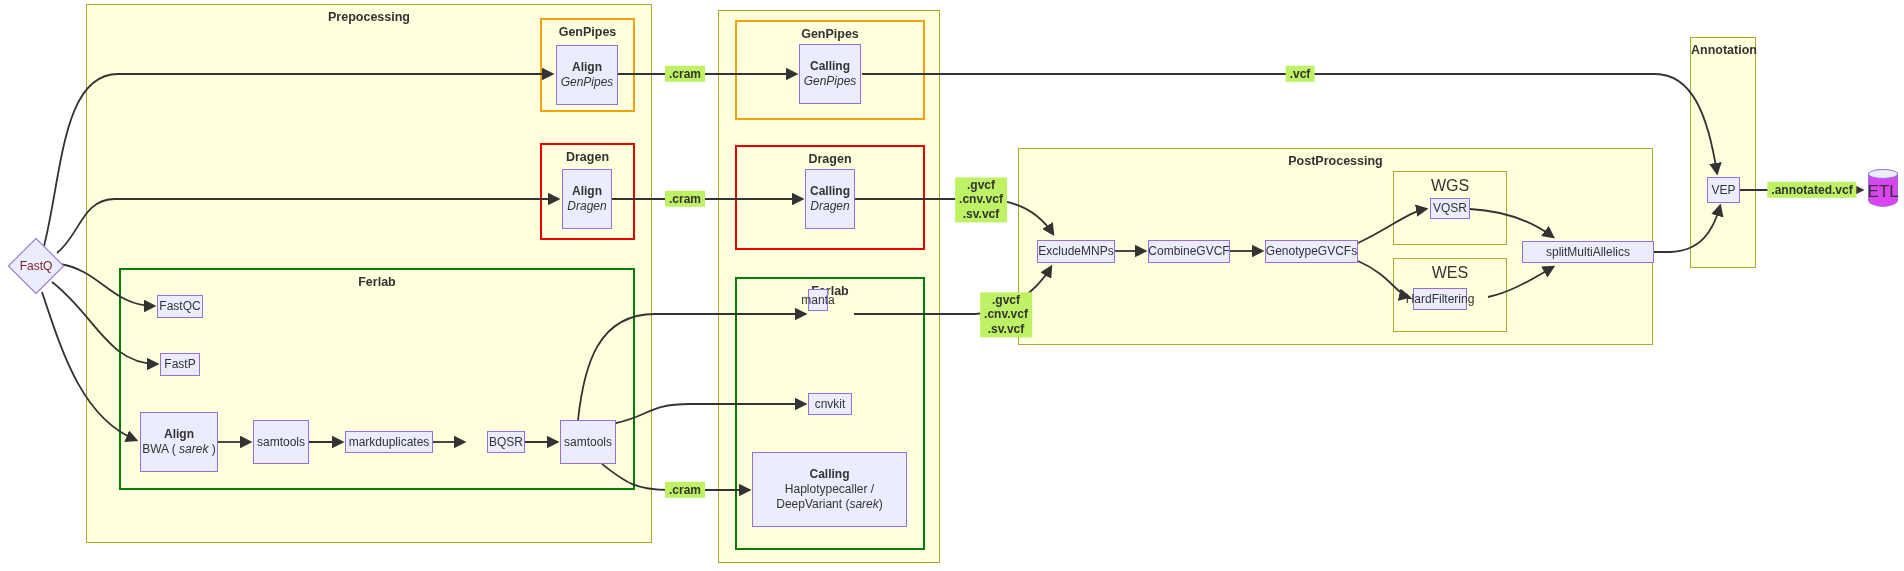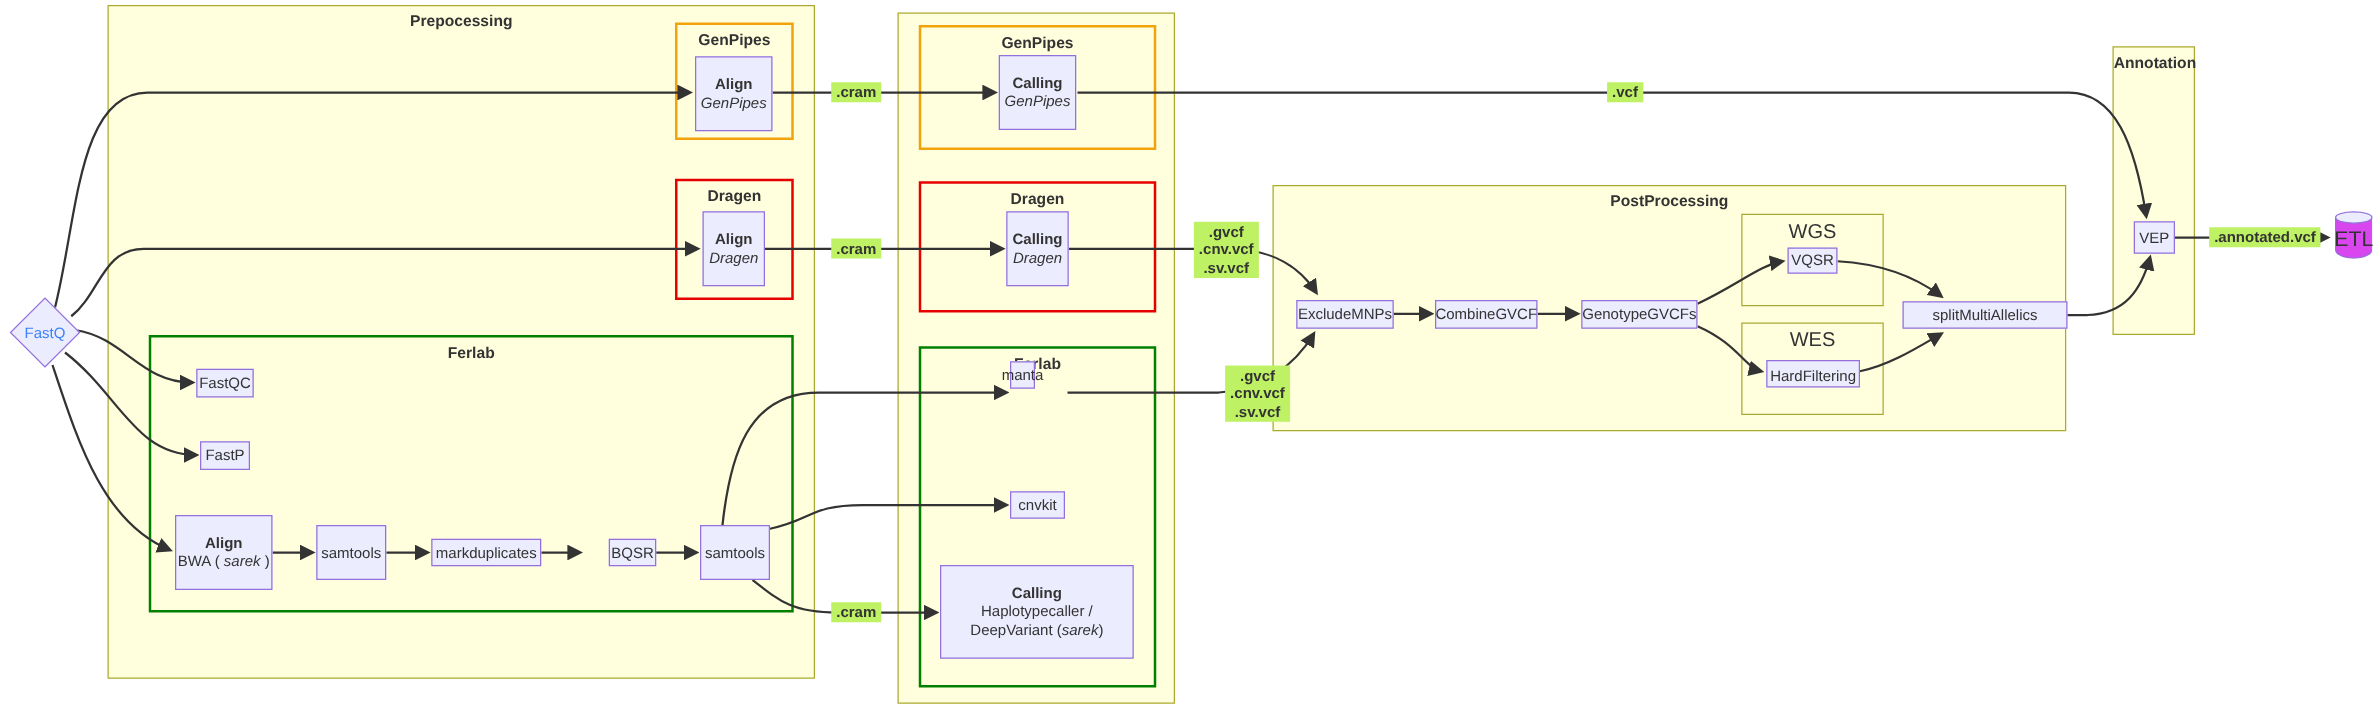--- a/index.html
+++ b/index.html
@@ -19,21 +19,21 @@
   .node{position:absolute;background:#ececff;border:1.3px solid #9370db;box-sizing:border-box;
         display:flex;flex-direction:column;align-items:center;justify-content:center;
         font-size:12px;line-height:1.25;text-align:center;color:#333;}
   .nt{font-weight:bold;}
   .em{font-style:italic;}
 
   .diamond-wrap{position:absolute;}
   .diamond-bg{position:absolute;left:8px;top:8px;width:40px;height:40px;
               transform:rotate(45deg);background:#ececff;border:1.3px solid #9370db;box-sizing:border-box;}
   .diamond-label{position:absolute;inset:0;display:flex;align-items:center;justify-content:center;
-                 font-size:12px;color:#3b82f6;}
+                 font-size:12px;color:#7f1d1d;}
 
   .cyl{position:absolute;background:#d946ef;border:1.3px solid #9370db;border-top:none;
        border-radius:0 0 50% 50%/0 0 22% 22%;box-sizing:border-box;
        display:flex;align-items:center;justify-content:center;font-size:17px;color:#333;}
   .cyl-top{position:absolute;top:-5px;left:-1.3px;right:-1.3px;height:10px;border-radius:50%;
            background:#ececff;border:1.3px solid #9370db;box-sizing:border-box;}
   .cyl-label{position:relative;top:2px;}
 
   .elabel{position:absolute;transform:translate(-50%,-50%);background:#bef264;color:#333;
           font-size:12px;font-weight:600;padding:1px 4px;text-align:center;line-height:1.2;
@@ -205,21 +205,21 @@
   </div>
   <div class="node" style="left:1148px;top:240px;width:82px;height:23px;">
     <div>CombineGVCF</div>
   </div>
   <div class="node" style="left:1265px;top:240px;width:93px;height:23px;">
     <div>GenotypeGVCFs</div>
   </div>
   <div class="node" style="left:1430px;top:198px;width:40px;height:21px;">
     <div>VQSR</div>
   </div>
-  <div class="node" style="left:1413px;top:288px;width:75px;height:22px;justify-content:flex-end;">
+  <div class="node" style="left:1413px;top:288px;width:54px;height:22px;">
     <div>HardFiltering</div>
   </div>
   <div class="node" style="left:1522px;top:241px;width:132px;height:22px;">
     <div>splitMultiAllelics</div>
   </div>
   <div class="node" style="left:1707px;top:177px;width:33px;height:26px;">
     <div>VEP</div>
   </div>
 
   <div class="cyl" style="left:1868px;top:174px;width:30px;height:33px;">

